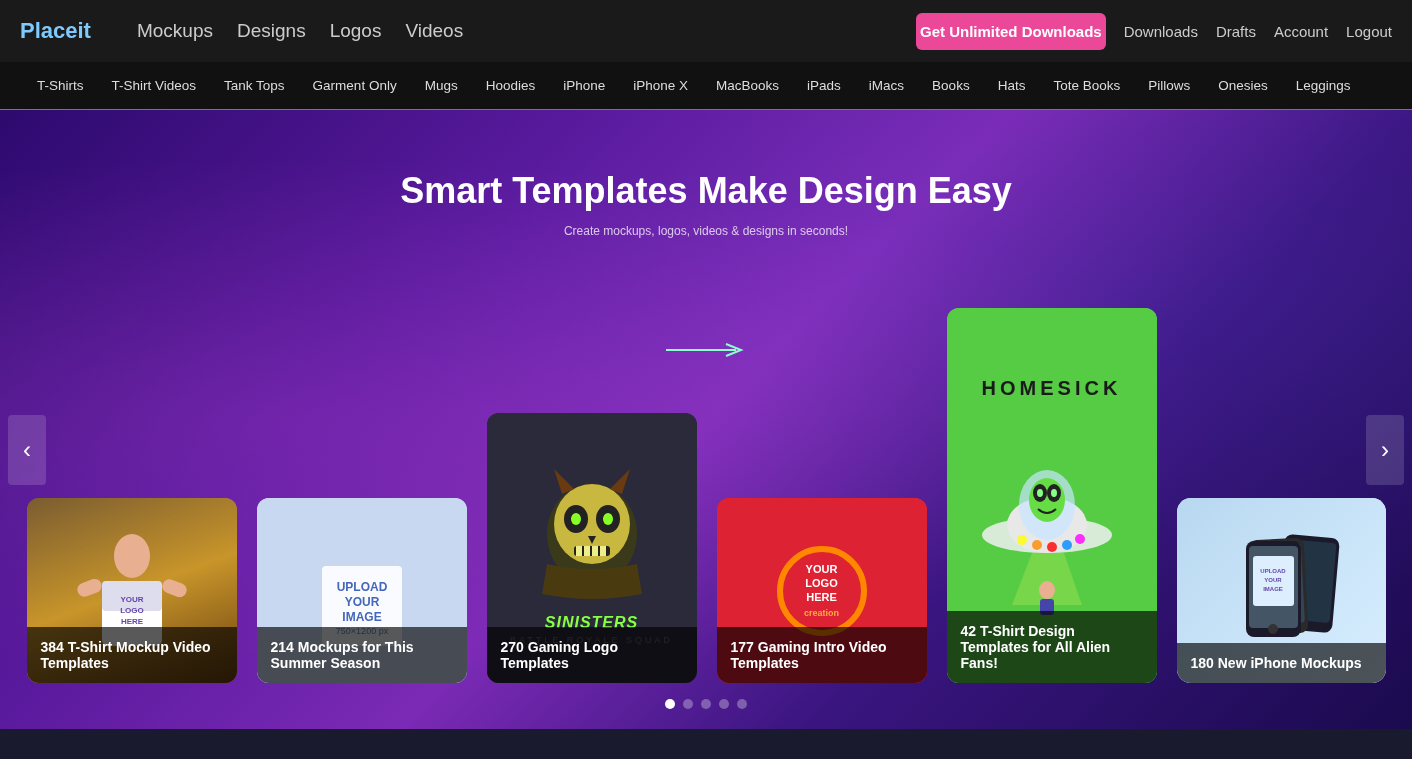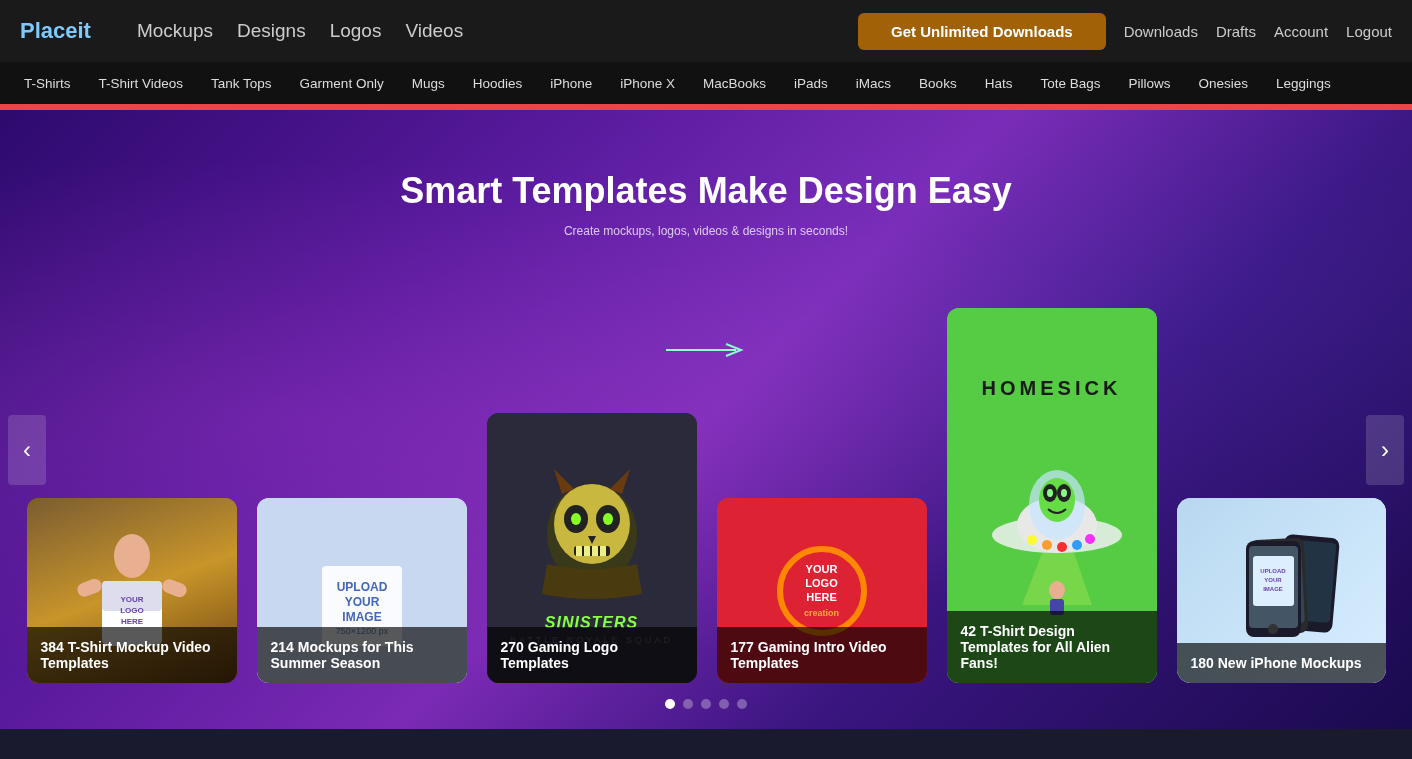--- a/index.html
+++ b/index.html
@@ -31,46 +31,46 @@
       text-decoration: none;
       font-size: 19px;
       cursor: pointer;
     }
     .nav-right {
       display: flex;
       align-items: center;
       gap: 18px;
     }
     .btn-unlimited {
-      background: #a16207;
+      background: #ec4899;
       color: white;
       border: none;
-      padding: 10px 33px;
+      padding: 10px 4px;
       border-radius: 6px;
       font-size: 15px;
       font-weight: 600;
       cursor: pointer;
       white-space: nowrap;
     }
     .nav-right-link {
       color: #ccc;
       font-size: 15px;
       cursor: pointer;
       text-decoration: none;
     }
 
     
     .category-bar {
       background: #111;
       display: flex;
       align-items: flex-start;
-      padding: 0 10px;
+      padding: 0 23px;
       height: 48px;
       overflow: hidden;
-      border-bottom: 6px solid #ef4444;
+      border-bottom: 1px solid #ef4444;
     }
     .category-item {
       color: #ddd;
       font-size: 13.5px;
       padding: 0 14px;
       cursor: pointer;
       white-space: nowrap;
       height: 100%;
       display: flex;
       align-items: center;
@@ -264,21 +264,21 @@
   <span class="category-item">Garment Only</span>
   <span class="category-item">Mugs</span>
   <span class="category-item">Hoodies</span>
   <span class="category-item">iPhone</span>
   <span class="category-item">iPhone X</span>
   <span class="category-item">MacBooks</span>
   <span class="category-item">iPads</span>
   <span class="category-item">iMacs</span>
   <span class="category-item">Books</span>
   <span class="category-item">Hats</span>
-  <span class="category-item">Tote Bags</span>
+  <span class="category-item">Tote Books</span>
   <span class="category-item">Pillows</span>
   <span class="category-item">Onesies</span>
   <span class="category-item">Leggings</span>
 
 </div>
 
 <section class="hero">
   <h1 class="hero-title">Smart Templates Make Design Easy</h1>
   <p class="hero-subtitle">Create mockups, logos, videos &amp; designs in seconds!</p>
 
@@ -364,21 +364,21 @@
     <div class="card card-sm logo-card-red" style="position:relative; background:#dd2233;">
       <div class="card-inner" style="background:#dd2233;">
         <div class="logo-circle">
           <div class="logo-circle-text">YOUR<br>LOGO<br>HERE<br><span style="font-size:9px; color:#ffaa44">creation</span></div>
         </div>
       </div>
       <div class="card-label">177 Gaming Intro Video Templates</div>
     </div>
 
     <div class="card" style="position:relative; background:#55cc44; width:210px; height:375px;">
-      <div class="card-inner" style="background:#55cc44; align-items:flex-start; padding:15px; position:relative; height:100%;">
+      <div class="card-inner" style="background:#55cc44; align-items:flex-end; padding:15px; position:relative; height:100%;">
 
         <div style="color:#1a1a1a; font-size:20px; font-weight:900; letter-spacing:4px; width:100%; text-align:center; margin-top:10px;">HOMESICK</div>
 
         <svg width="190" height="220" viewBox="0 0 190 220" style="margin-top:5px;">
 
           <ellipse cx="95" cy="130" rx="65" ry="18" fill="#f0f0f0" opacity="0.85"></ellipse>
           <ellipse cx="95" cy="120" rx="40" ry="28" fill="#e8e8e8"></ellipse>
 
           <ellipse cx="95" cy="100" rx="28" ry="35" fill="rgba(200,230,255,0.7)"></ellipse>
 

